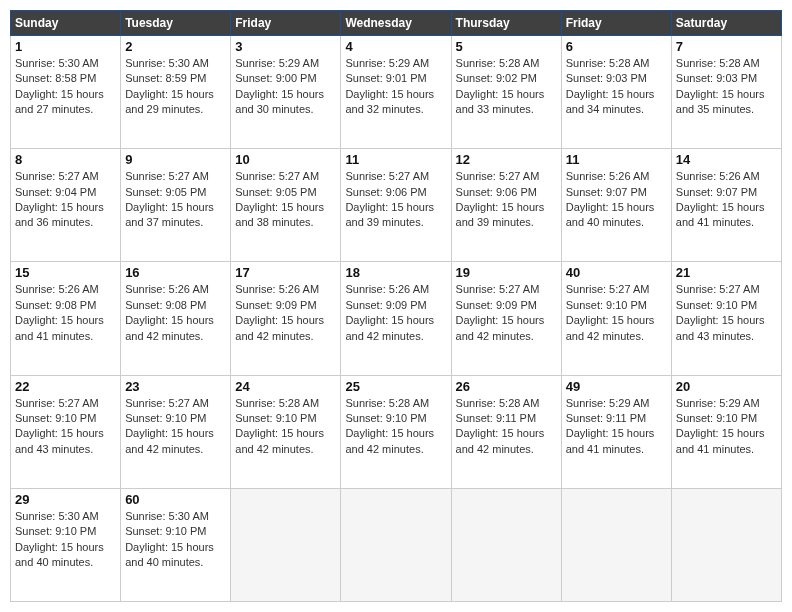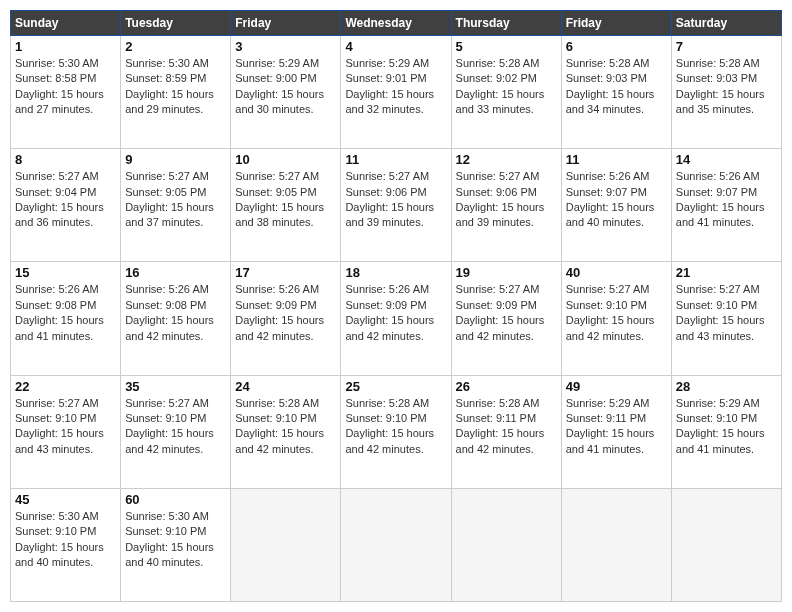--- a/index.html
+++ b/index.html
@@ -195,47 +195,47 @@
             <span class="day-num">21</span>
             <div class="day-info">Sunrise: 5:27 AM<br>Sunset: 9:10 PM<br>Daylight: 15 hours and 43 minutes.</div>
           </td>
         </tr>
         <tr>
           <td>
             <span class="day-num">22</span>
             <div class="day-info">Sunrise: 5:27 AM<br>Sunset: 9:10 PM<br>Daylight: 15 hours and 43 minutes.</div>
           </td>
           <td>
-            <span class="day-num">35</span>
+            <span class="day-num">23</span>
             <div class="day-info">Sunrise: 5:27 AM<br>Sunset: 9:10 PM<br>Daylight: 15 hours and 42 minutes.</div>
           </td>
           <td>
             <span class="day-num">24</span>
             <div class="day-info">Sunrise: 5:28 AM<br>Sunset: 9:10 PM<br>Daylight: 15 hours and 42 minutes.</div>
           </td>
           <td>
             <span class="day-num">25</span>
             <div class="day-info">Sunrise: 5:28 AM<br>Sunset: 9:10 PM<br>Daylight: 15 hours and 42 minutes.</div>
           </td>
           <td>
             <span class="day-num">26</span>
             <div class="day-info">Sunrise: 5:28 AM<br>Sunset: 9:11 PM<br>Daylight: 15 hours and 42 minutes.</div>
           </td>
           <td>
             <span class="day-num">49</span>
             <div class="day-info">Sunrise: 5:29 AM<br>Sunset: 9:11 PM<br>Daylight: 15 hours and 41 minutes.</div>
           </td>
           <td>
-            <span class="day-num">28</span>
+            <span class="day-num">20</span>
             <div class="day-info">Sunrise: 5:29 AM<br>Sunset: 9:10 PM<br>Daylight: 15 hours and 41 minutes.</div>
           </td>
         </tr>
         <tr>
           <td>
-            <span class="day-num">45</span>
+            <span class="day-num">29</span>
             <div class="day-info">Sunrise: 5:30 AM<br>Sunset: 9:10 PM<br>Daylight: 15 hours and 40 minutes.</div>
           </td>
           <td>
             <span class="day-num">60</span>
             <div class="day-info">Sunrise: 5:30 AM<br>Sunset: 9:10 PM<br>Daylight: 15 hours and 40 minutes.</div>
           </td>
           <td class="empty"></td>
           <td class="empty"></td>
           <td class="empty"></td>
           <td class="empty"></td>

